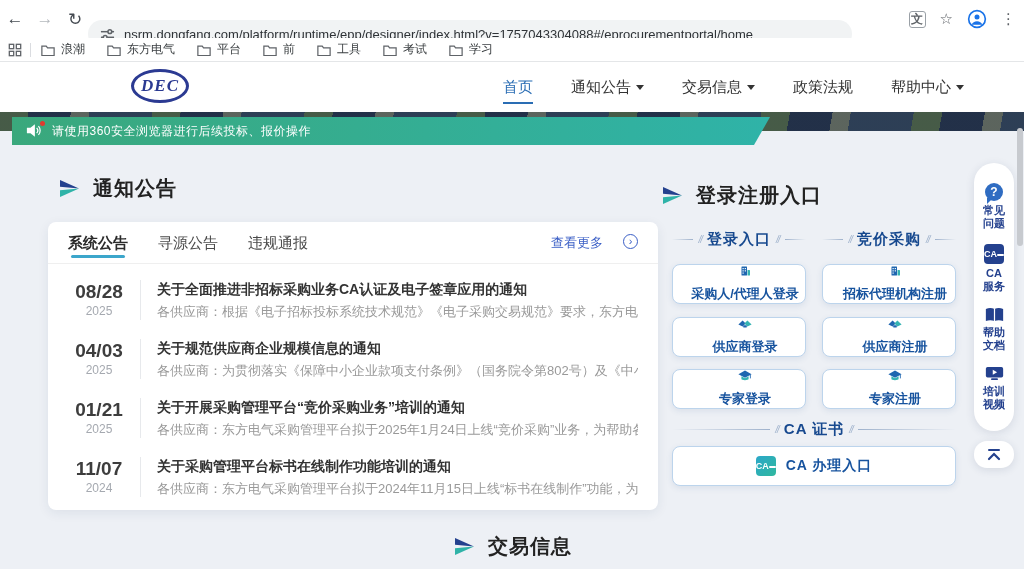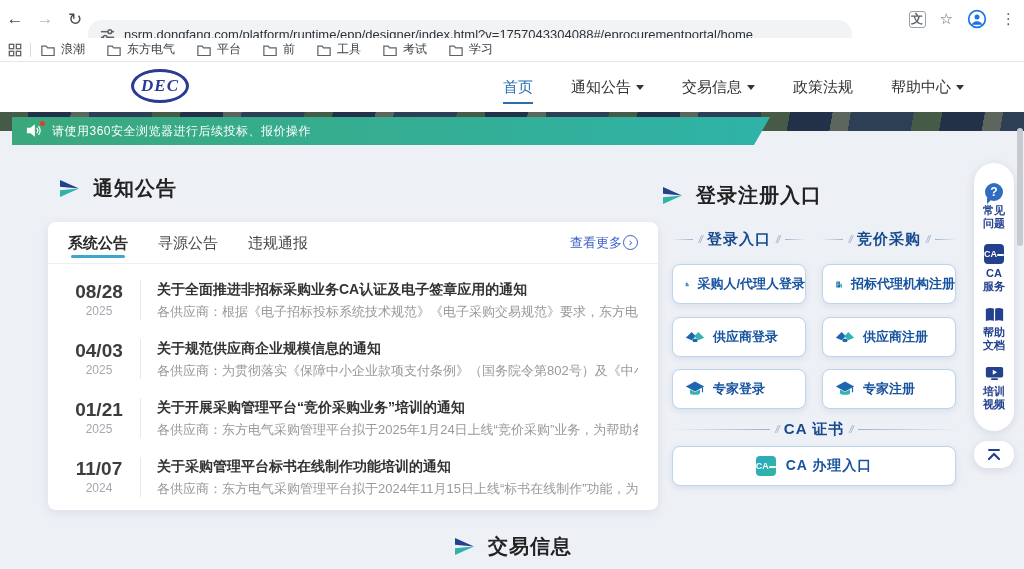--- a/index.html
+++ b/index.html
@@ -49,40 +49,40 @@
   
   .sec-head { position:absolute; display:flex; align-items:center; gap:13px; }
   .sec-title { font-size:20px; font-weight:bold; color:#222; letter-spacing:1px; }
 
   
   .card { position:absolute; left:48px; top:222px; width:610px; height:288px; background:#fff; border-radius:8px; box-shadow:0 3px 12px rgba(30,50,90,.08); }
   .tabs-row { display:flex; align-items:center; height:42px; border-bottom:1px solid #efefef; padding:0 20px; }
   .tab { font-size:15px; color:#4a4a4a; margin-right:30px; cursor:pointer; position:relative; height:42px; line-height:42px; }
   .tab.active { color:#2b2b2b; font-weight:bold; }
   .tab.active::after { content:""; position:absolute; left:3px; right:3px; bottom:6px; height:3px; border-radius:2px; background:#3ca6cb; }
-  .view-more { margin-left:auto; display:flex; align-items:center; gap:1px; color:#3b5fc6; font-size:13px; cursor:pointer; }
+  .view-more { margin-left:auto; display:flex; gap:20px; color:#3b5fc6; font-size:13px; cursor:pointer; }
   .vm-circle { width:15px; height:15px; border:1px solid #3b5fc6; border-radius:50%; font-size:11px; line-height:13px; text-align:center; }
   .notice-list { padding:6px 20px 0 20px; }
   .n-item { display:flex; align-items:center; height:59px; cursor:pointer; }
   .n-date { width:62px; text-align:center; flex:none; }
   .n-d { font-size:19px; font-weight:bold; color:#3d3d3d; line-height:22px; }
   .n-y { font-size:12px; color:#a5a9b0; line-height:16px; }
   .n-div { width:1px; height:40px; background:#e7e9ec; margin:0 16px 0 10px; flex:none; }
   .n-body { min-width:0; }
   .n-title { font-size:14px; font-weight:bold; color:#333; line-height:20px; white-space:nowrap; overflow:hidden; text-overflow:ellipsis; }
   .n-desc { font-size:13px; color:#999; line-height:19px; margin-top:3px; white-space:nowrap; overflow:hidden; }
 
   
   .deco-row { position:absolute; display:flex; align-items:center; gap:5px; }
   .deco-line { height:1px; flex:1; }
   .deco-line.l { background:linear-gradient(90deg,rgba(160,175,200,0),#9fb2cc); }
   .deco-line.r { background:linear-gradient(90deg,#9fb2cc,rgba(160,175,200,0)); }
   .deco-slash { font-size:10px; color:#9fb2cc; font-style:italic; letter-spacing:-1px; }
   .deco-title { font-size:15px; font-weight:bold; color:#17498f; letter-spacing:1px; white-space:nowrap; }
-  .entry-btn { position:absolute; width:134px; height:40px; background:#fff; border:1px solid #bcd4ec; border-radius:8px; box-shadow:0 2px 6px rgba(40,80,140,.10); display:flex; align-items:center; justify-content:flex-start; padding-left:12px; gap:8px; cursor:pointer; }
+  .entry-btn { position:absolute; width:134px; height:40px; background:#fff; border:1px solid #bcd4ec; border-radius:8px; box-shadow:0 2px 6px rgba(40,80,140,.10); display:flex; align-items:center; justify-content:flex-start; padding-left:12px; gap:8px; cursor:pointer;flex-direction:column; }
   .entry-btn span { font-size:13px; font-weight:bold; color:#17539e; white-space:nowrap; }
   .ca-btn { position:absolute; left:672px; top:446px; width:284px; height:40px; background:#fff; border:1px solid #bcd4ec; border-radius:8px; box-shadow:0 2px 6px rgba(40,80,140,.10); display:flex; align-items:center; justify-content:center; gap:10px; cursor:pointer; }
   .ca-btn span { font-size:14px; font-weight:bold; color:#17539e; letter-spacing:1px; }
   .ca-badge { width:20px; height:20px; border-radius:4px; background:linear-gradient(135deg,#2ba7c9,#30b89e); color:#fff; font-size:9px; font-weight:bold; display:flex; flex-direction:row; align-items:center; justify-content:center; line-height:9px; }
   .ca-badge i { display:block; width:8px; height:2px; background:#fff; border-radius:1px; margin-top:1px; }
 
   
   .rail { position:absolute; left:974px; top:163px; width:40px; height:268px; background:#fff; border-radius:20px; box-shadow:0 2px 10px rgba(30,50,90,.12); display:flex; flex-direction:column; align-items:center; justify-content:space-evenly; padding:6px 0; }
   .rail-item { display:flex; flex-direction:column; align-items:center; gap:3px; cursor:pointer; }
   .rail-label { width:26px; font-size:11px; line-height:13px; color:#24418e; font-weight:bold; text-align:center; word-break:break-all; }

